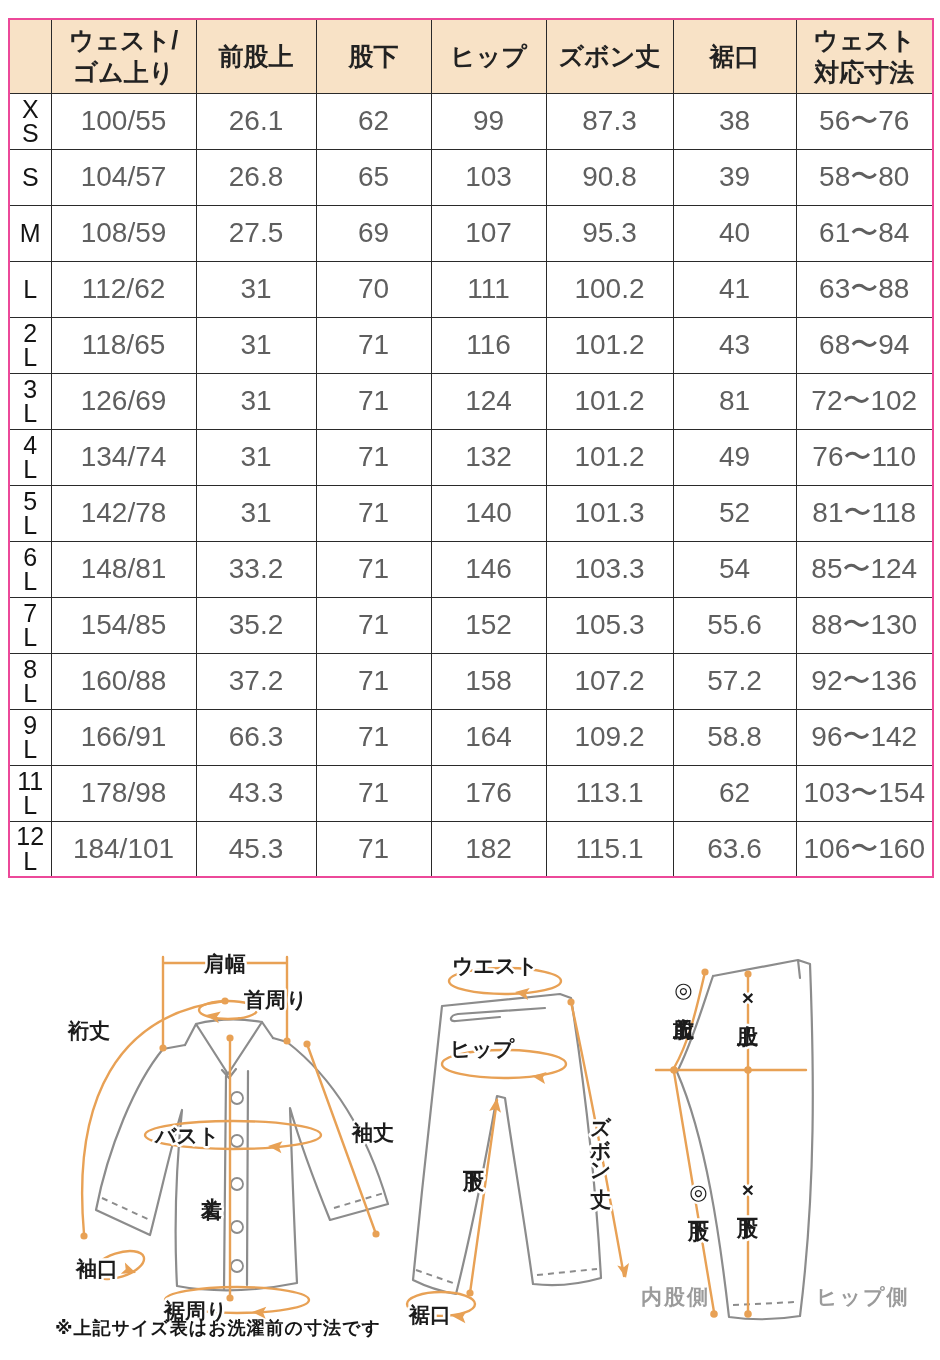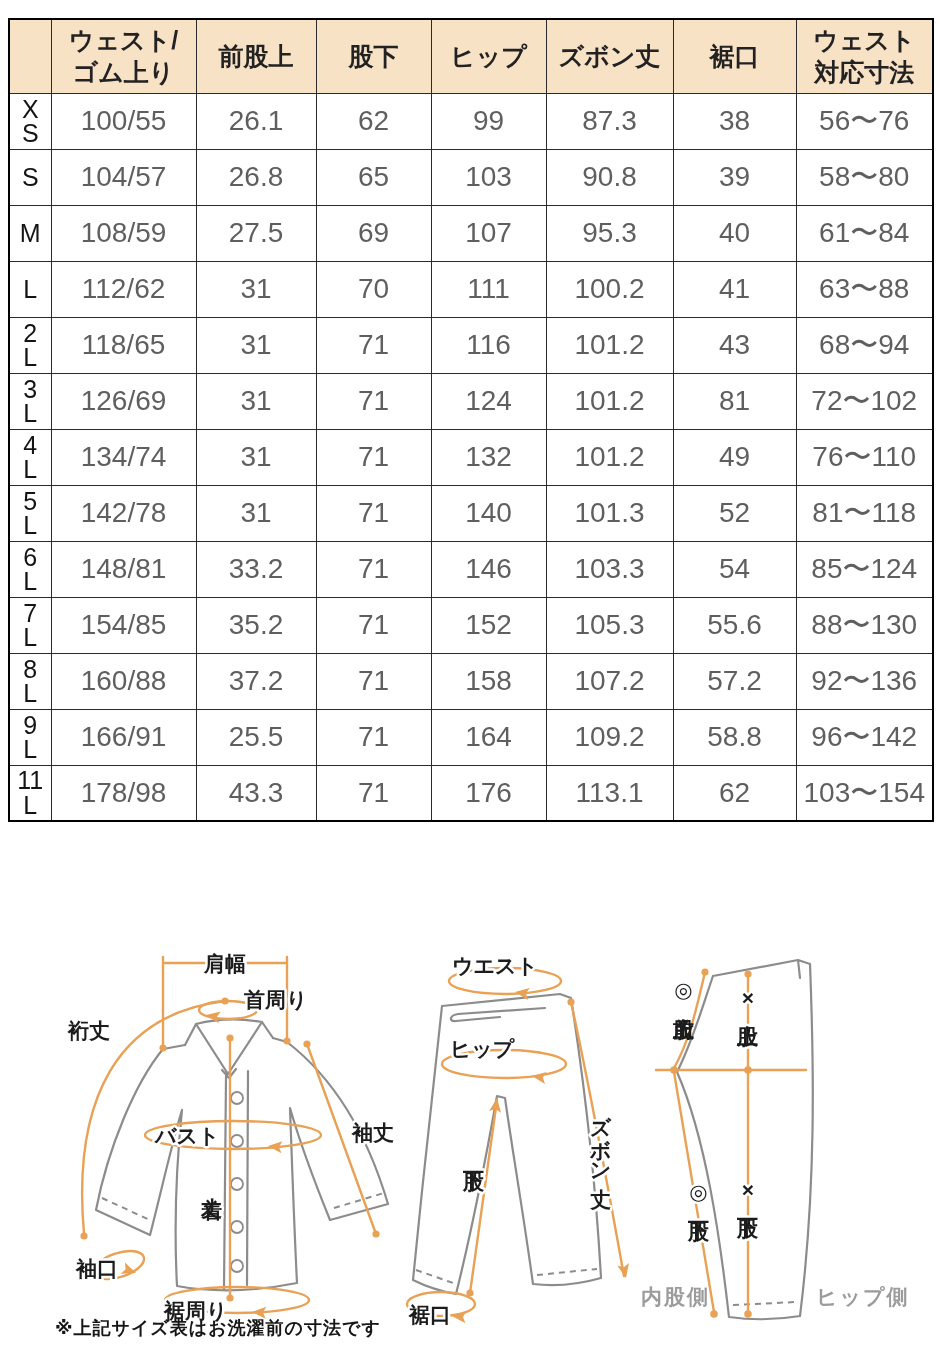--- a/index.html
+++ b/index.html
@@ -5,21 +5,21 @@
   * { margin:0; padding:0; box-sizing:border-box; }
   html,body { background:#fff; }
   body {
     width:940px; height:1360px; position:relative; overflow:hidden;
     font-family:"Liberation Sans","DejaVu Sans",sans-serif;
   }
   
   table.size-table {
     position:absolute; left:8px; top:18px; width:924px;
     border-collapse:collapse; table-layout:fixed;
-    border:2px solid #000000;
+    border:2px solid #ec4899;
   }
   .size-table th, .size-table td {
     border:1px solid #2a2a2a; text-align:center; vertical-align:middle;
     white-space:pre-line; overflow:hidden;
   }
   .size-table thead th {
     background:#f8e2c6; color:#222; font-size:25px; font-weight:bold;
     height:74px; line-height:1.3;
   }
   .size-table tbody th {
@@ -190,37 +190,48 @@
     <td>71</td>
     <td>158</td>
     <td>107.2</td>
     <td>57.2</td>
     <td>92〜136</td>
   </tr>
       <tr>
     <th>9
 L</th>
     <td>166/91</td>
-    <td>25.5</td>
+    <td>66.3</td>
     <td>71</td>
     <td>164</td>
     <td>109.2</td>
     <td>58.8</td>
     <td>96〜142</td>
   </tr>
       <tr>
     <th>11
 L</th>
     <td>178/98</td>
     <td>43.3</td>
     <td>71</td>
     <td>176</td>
     <td>113.1</td>
     <td>62</td>
     <td>103〜154</td>
+  </tr>
+      <tr>
+    <th>12
+L</th>
+    <td>184/101</td>
+    <td>45.3</td>
+    <td>71</td>
+    <td>182</td>
+    <td>115.1</td>
+    <td>63.6</td>
+    <td>106〜160</td>
   </tr>
     </tbody>
 </table>
 
 <svg class="diagrams" width="940" height="412" viewBox="0 0 940 412">
 
   <g>
 
     <path class="gline" d="M185,97 L196,76 Q228,68 262,74 L273,90 M196,76 L228,126 L262,74 M222,122 L229,130 L236,121"></path>
     <path class="gline" d="M185,97 L163,101 C135,135 108,200 96,262 L150,287 C162,240 172,195 182,162

